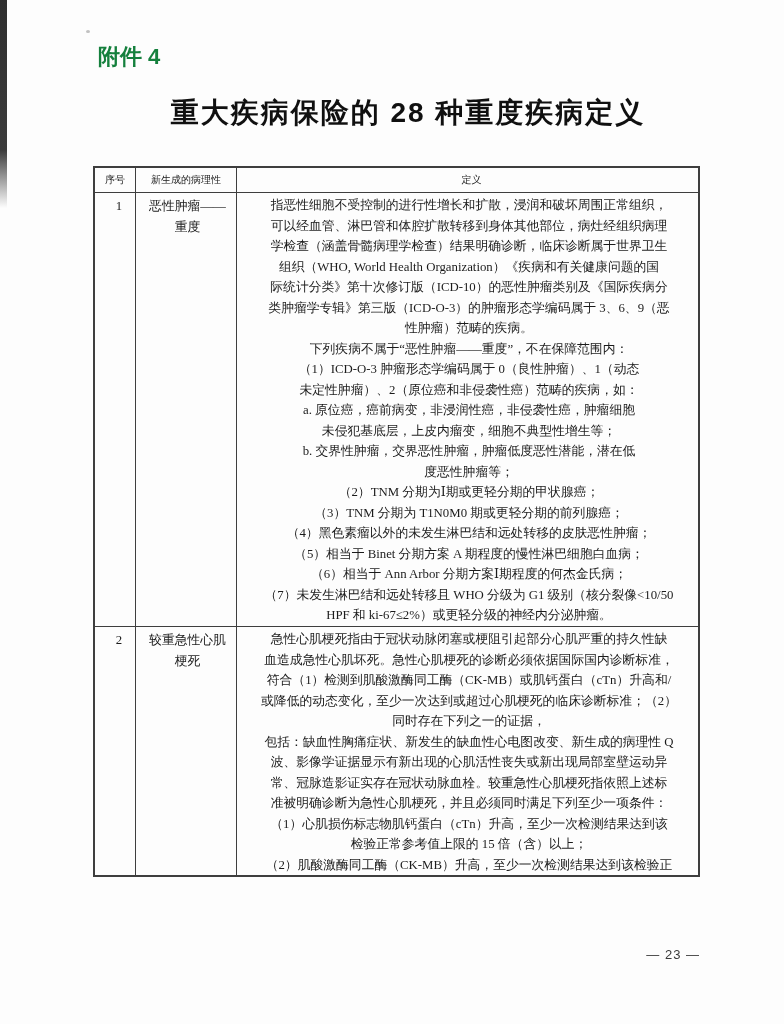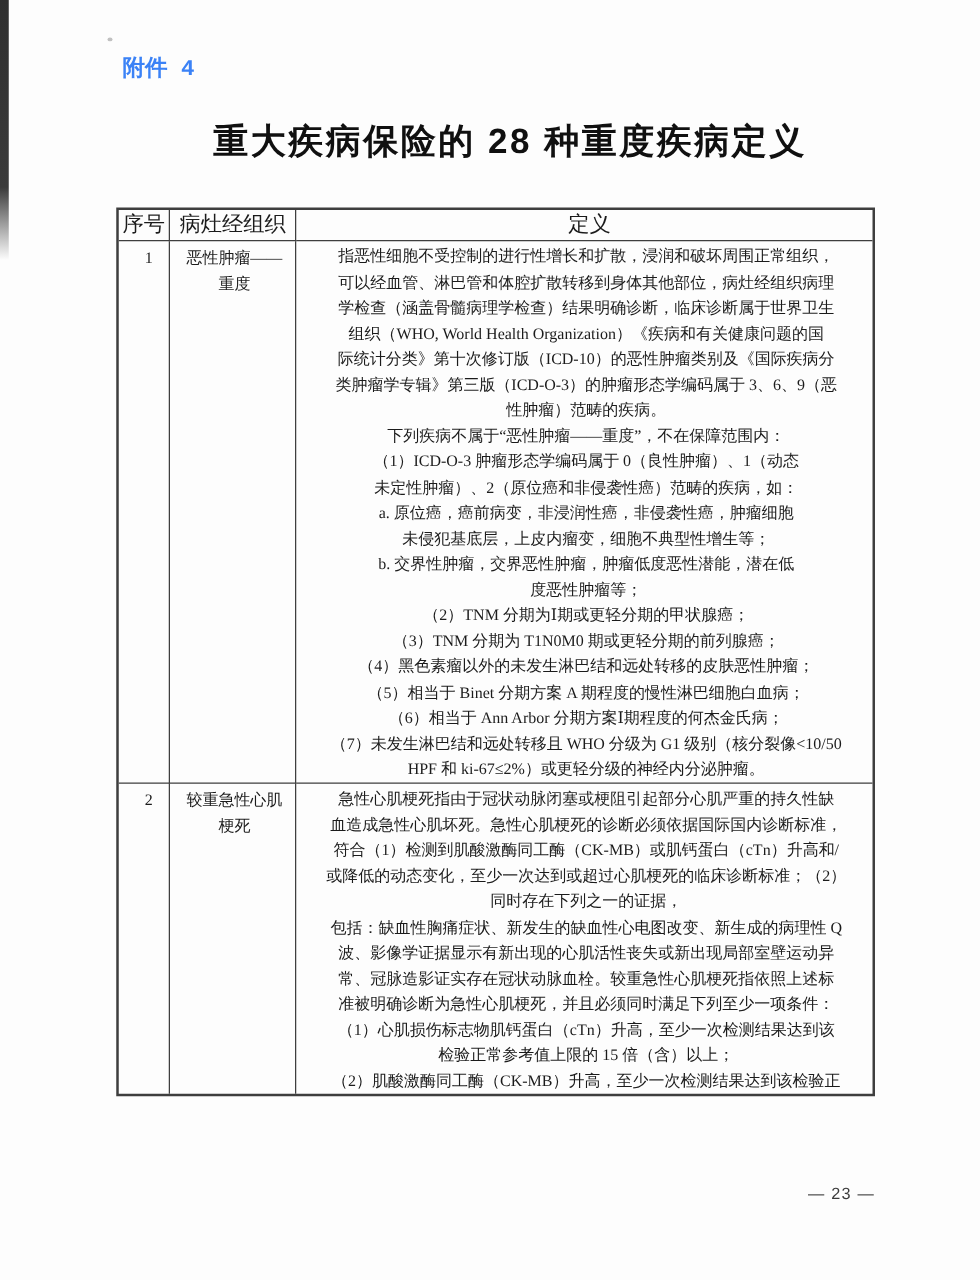--- a/index.html
+++ b/index.html
@@ -18,22 +18,22 @@
     position: absolute; left: 0; top: 0; width: 7px; height: 208px;
     background: linear-gradient(180deg, #2f2f2f 0%, #3b3b3b 72%, rgba(70,70,70,0) 100%);
   }
   .scan-dot {
     position: absolute; left: 86px; top: 30px; width: 4px; height: 3px;
     background: #9a9a9a; border-radius: 50%; opacity: .6;
   }
 
   .attachment {
     position: absolute; left: 98px; top: 42px;
-    font-family: Liberation Mono, monospace;
-    font-size: 18px; font-weight: bold; color: #3b82f6;
+    font-family: Liberation Sans, sans-serif;
+    font-size: 22px; font-weight: bold; color: #15803d;
   }
 
   .title {
     position: absolute; left: 16px; top: 94px; width: 784px; margin: 0;
     text-align: center;
     font-family: "Liberation Sans", "DejaVu Sans", sans-serif;
     font-size: 28px; font-weight: bold; letter-spacing: 2px; color: #101010;
   }
 
   .dtable {
@@ -51,21 +51,21 @@
     border-bottom: 1px solid #3e3e3e;
     font-size: 12.8px;
     line-height: 20.5px;
     white-space: pre-line;
     overflow: hidden;
     text-align: center;
   }
   .cell.last-col { border-right: none; }
   .cell.last-row { border-bottom: none; }
   .hcell {
-    font-size: 17px;
+    font-size: 10px;
     line-height: 22px;
     padding-top: 1px;
   }
   .hcell.center { text-align: center; }
   .hcell.defhead { padding-left: 8px; }
   .no-cell { padding: 3px 0 0 8px; }
   .name-cell { padding: 3px 4px 0 7px; }
   .def-cell { padding: 2px 5px 0 8px; }
 
   .pageno {
@@ -84,21 +84,21 @@
   <div class="scan-edge"></div>
   <div class="scan-dot"></div>
 
   <div class="attachment">附件 4</div>
 
   <h1 class="title">重大疾病保险的 28 种重度疾病定义</h1>
 
   <div class="dtable">
 
     <div class="cell hcell center">序号</div>
-    <div class="cell hcell center">病灶经组织病理</div>
+    <div class="cell hcell center">新生成的病理性</div>
     <div class="cell hcell defhead last-col">定义</div>
 
     <div class="cell no-cell">1</div>
     <div class="cell name-cell">恶性肿瘤——
 重度</div>
     <div class="cell def-cell last-col">指恶性细胞不受控制的进行性增长和扩散，浸润和破坏周围正常组织，
 可以经血管、淋巴管和体腔扩散转移到身体其他部位，病灶经组织病理
 学检查（涵盖骨髓病理学检查）结果明确诊断，临床诊断属于世界卫生
 组织（WHO, World Health Organization）《疾病和有关健康问题的国
 际统计分类》第十次修订版（ICD-10）的恶性肿瘤类别及《国际疾病分

